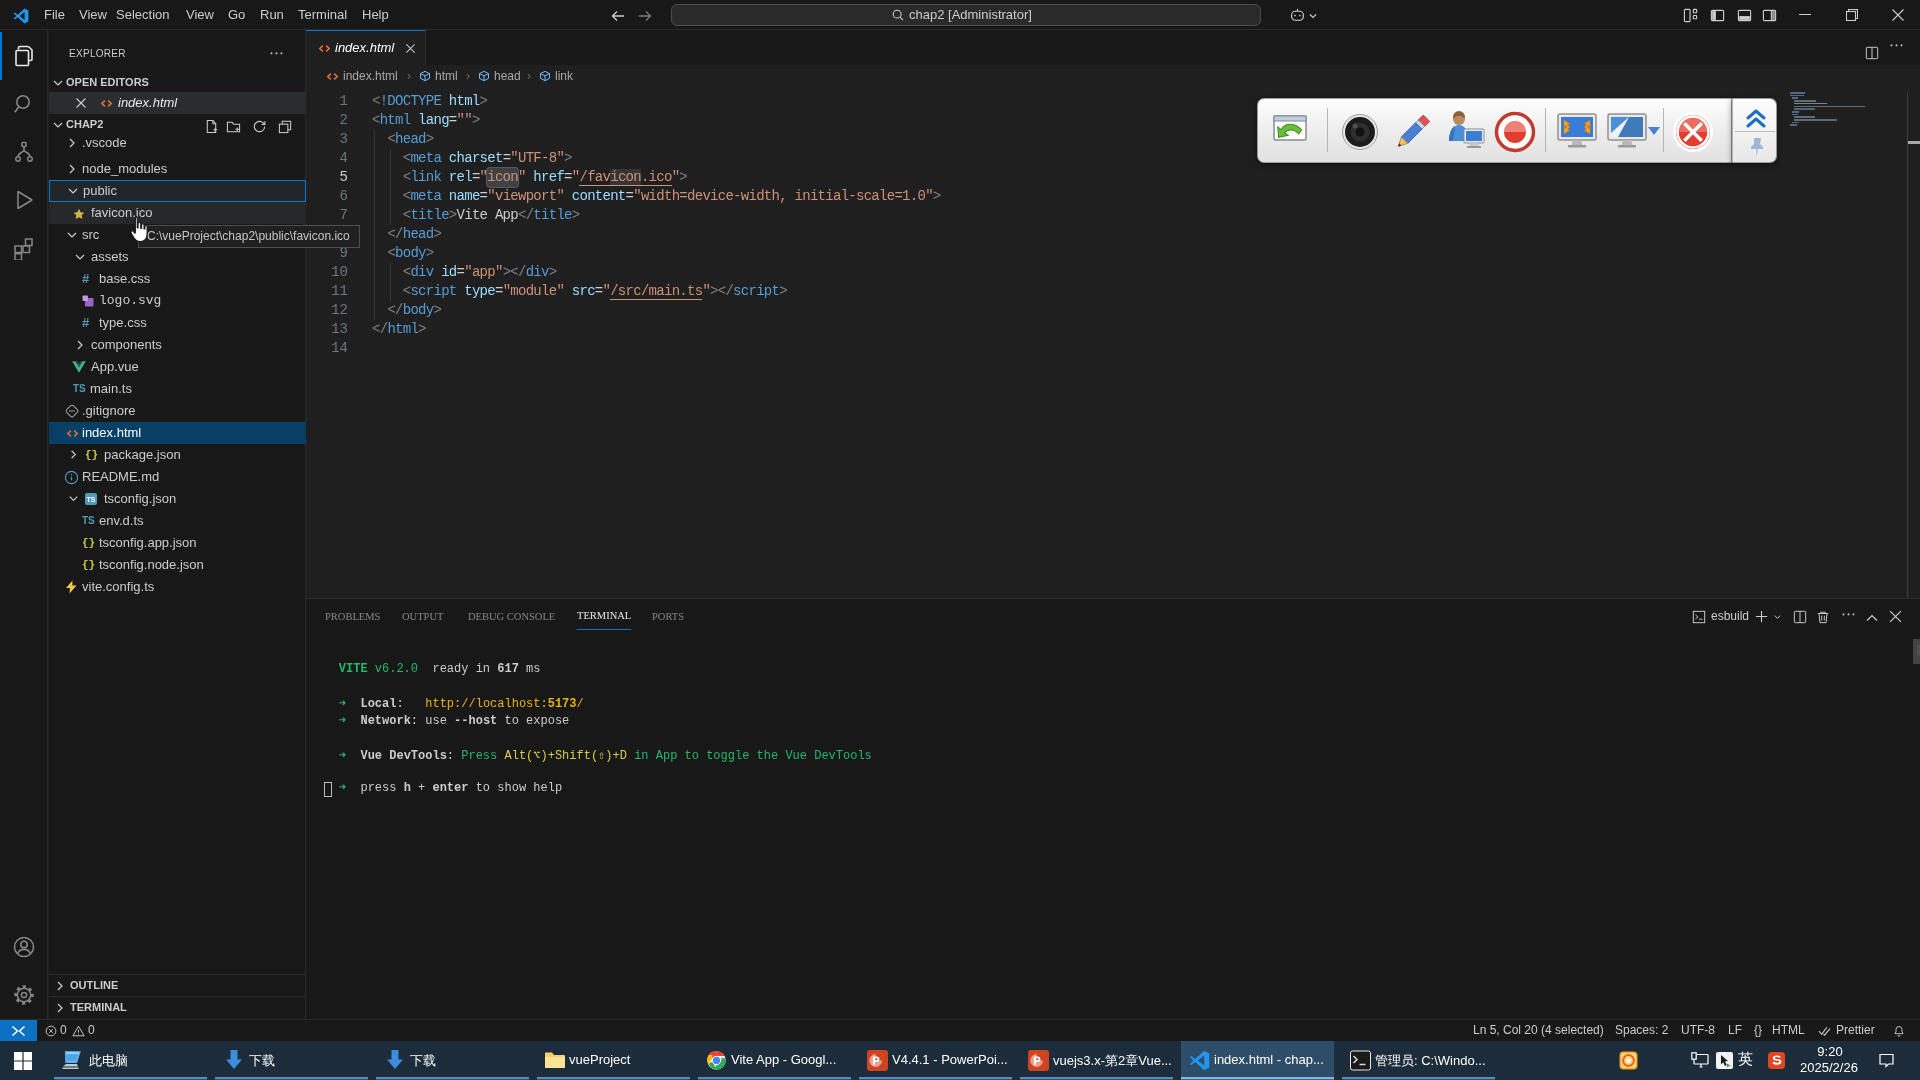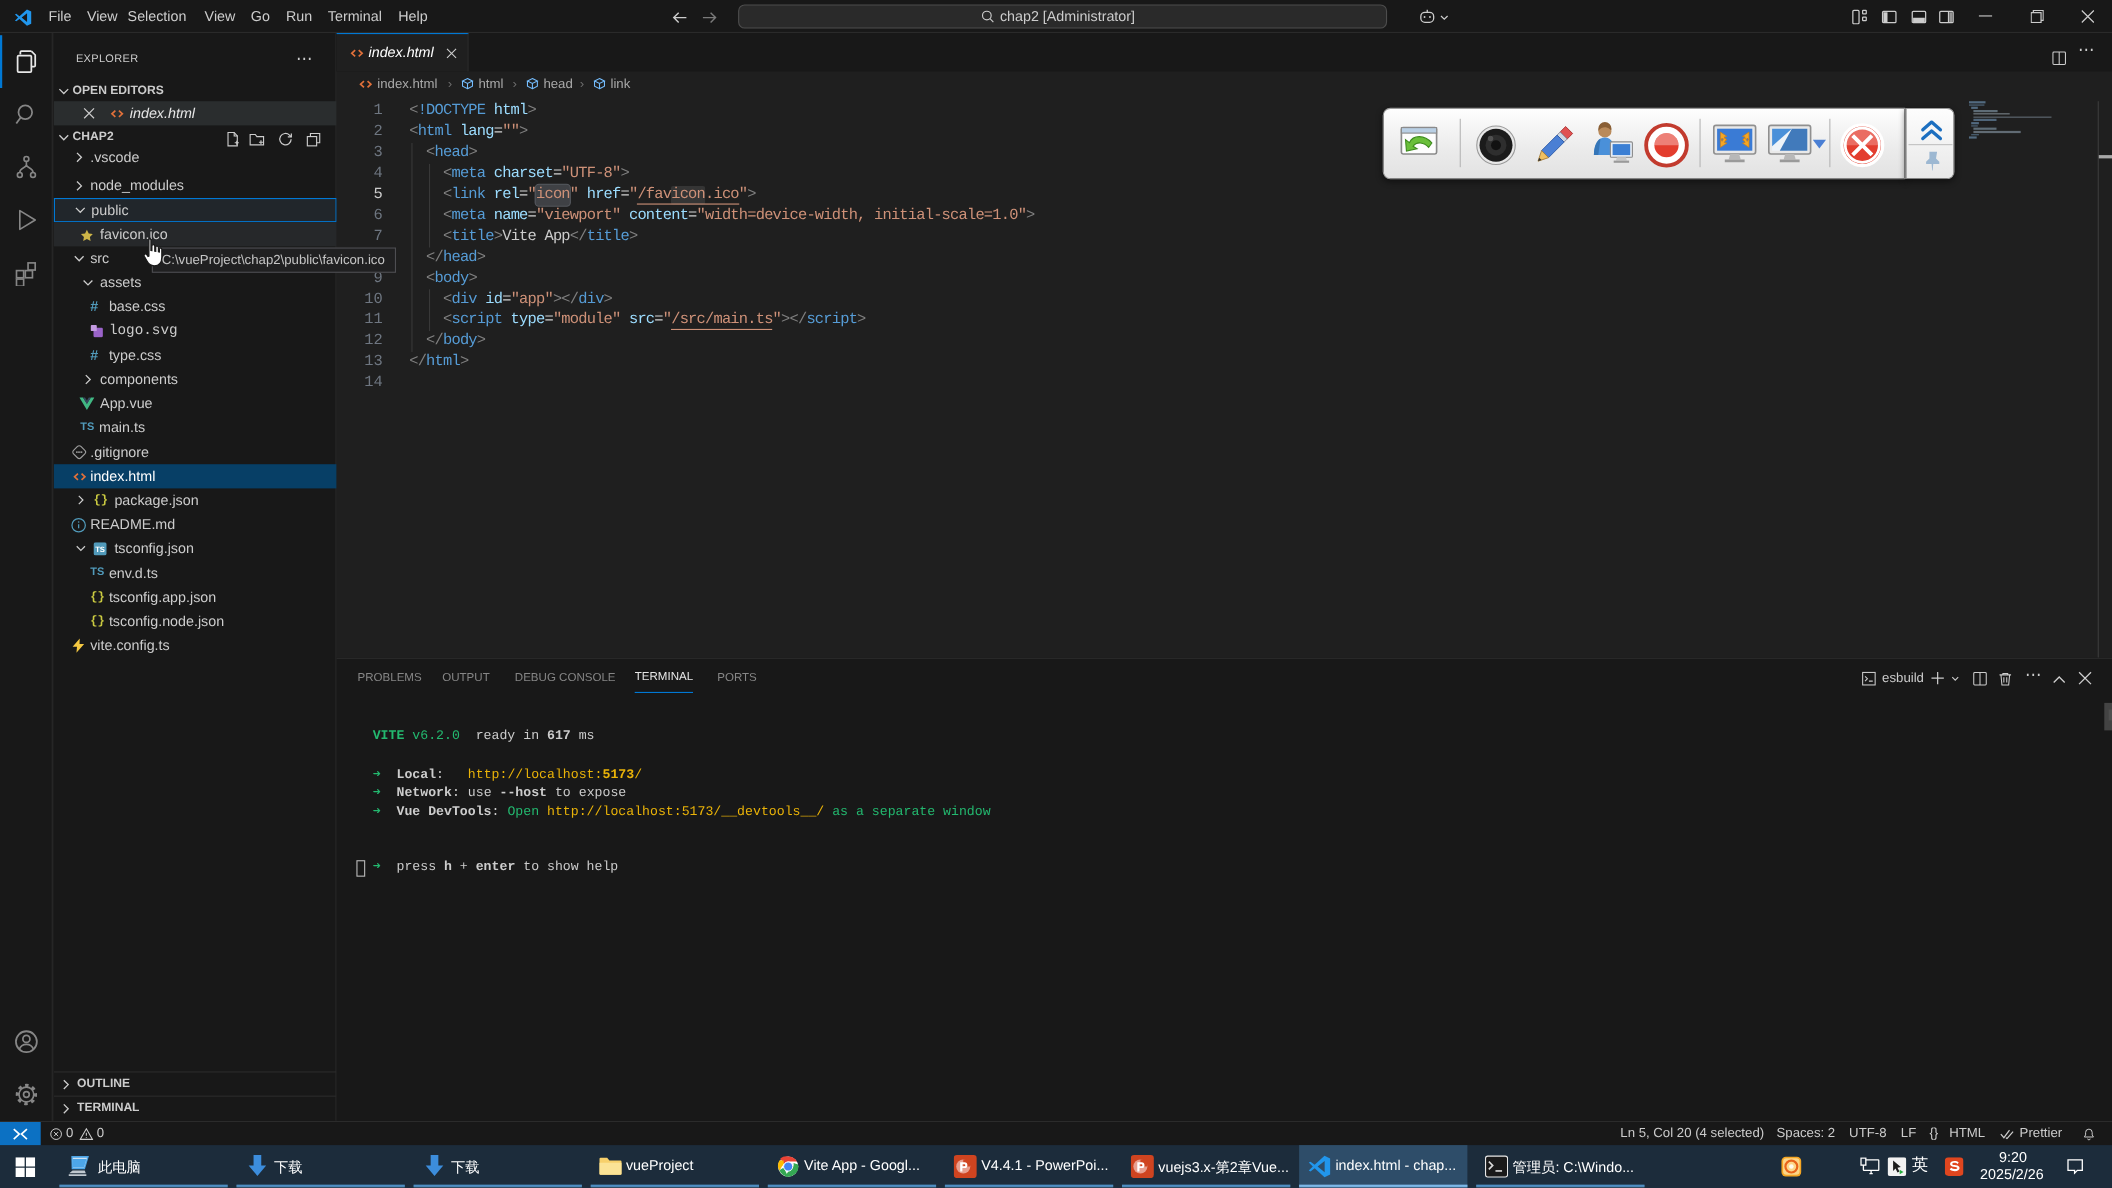--- a/index.html
+++ b/index.html
@@ -22,21 +22,21 @@
 
 #editor { position:absolute; left:306px; top:30px; width:1614px; height:568px; background:#1f1f1f; }
 #tabbar { position:absolute; left:0; top:0; width:1614px; height:35px; background:#181818; }
 #tab1 { position:absolute; left:0; top:0; width:120px; height:35px; background:#1f1f1f; border-top:1.5px solid #0078d4; border-right:1px solid #2b2b2b; }
 #breadcrumbs { position:absolute; left:0; top:35px; width:1614px; height:22px; color:#a9a9a9; font-size:12px; line-height:22px; }
 .ln { position:absolute; width:42px; text-align:right; color:#6e7681; font-size:14px; line-height:19px; font-family:"Liberation Mono",monospace; }
 .cl { position:absolute; left:66px; height:19px; line-height:19px; font-size:14px; letter-spacing:-0.72px; font-family:"Liberation Mono",monospace; white-space:pre; color:#cccccc; }
 .tp { color:#808080; } .tb { color:#569cd6; } .ta { color:#9cdcfe; } .ts { color:#ce9178; } .tw { color:#cccccc; }
 
 #panel { position:absolute; left:306px; top:598px; width:1614px; height:421px; background:#181818; border-top:1px solid #2b2b2b; }
-.ptab { position:absolute; top:0; height:35px; line-height:35px; font-size:10.5px; color:#868686; }
+.ptab { position:absolute; top:0; height:35px; line-height:35px; font-size:10.5px; color:#868686;font-family:Liberation Serif, serif; }
 .tl { position:absolute; left:18.4px; height:17px; line-height:17px; font-size:12px; font-family:"Liberation Mono",monospace; white-space:pre; color:#cccccc; }
 .g { color:#23b86f; } .bl { color:#eab308; } .yl { color:#d7cf43; } .bold { font-weight:bold; }
 
 #statusbar { position:absolute; left:0; top:1019px; width:1920px; height:22px; background:#181818; border-top:1px solid #2b2b2b; color:#cccccc; font-size:12px; }
 
 #taskbar { position:absolute; left:0; top:1041px; width:1920px; height:39px; background:#1c2c3b; color:#ffffff; font-size:13px; }
 .tbtn { position:absolute; top:0; height:44px; }
 .tbtn .band { position:absolute; left:0; bottom:0; width:100%; height:8px; background:#334c62; border-top:2px solid #4e8ec3; }
 </style>
 </head>
@@ -439,21 +439,21 @@
   <svg class="abs" style="left:1559px;top:13px" width="14" height="12" viewBox="0 0 14 12" fill="none" stroke="#cccccc" stroke-width="1.2">
       <path d="m2 8.5 5-5 5 5"></path>
     </svg>
   <svg class="abs" style="left:1583px;top:11px" width="13" height="13" viewBox="0 0 12 12" fill="none" stroke="#cccccc" stroke-width="1.1">
       <path d="m1 1 10 10M11 1 1 11"></path>
     </svg>
 
   <div class="tl" style="top:62px">  <span class="g bold">VITE</span><span class="g"> v6.2.0</span>  ready in <span class="bold">617</span> ms</div>
   <div class="tl" style="top:96.6px">  <span class="g">➜</span>  <span class="bold">Local</span>:   <span class="bl">http://localhost:<span class="bold">5173</span>/</span></div>
   <div class="tl" style="top:113.9px">  <span class="g">➜</span>  <span class="bold">Network</span>: use <span class="bold">--host</span> to expose</div>
-  <div class="tl" style="top:131.2px">  <span class="g">➜</span>  <span class="bold">Vue DevTools</span>: <span class="g">Open</span> <span class="bl">http://localhost:5173/__devtools__/</span> <span class="g">as a separate window</span></div>
+  <div class="tl" style="top:148.5px">  <span class="g">➜</span>  <span class="bold">Vue DevTools</span>: <span class="g">Press</span> <span class="yl">Alt(⌥)+Shift(⇧)+D</span> <span class="g">in App to toggle the Vue DevTools</span></div>
   <div class="tl" style="top:181px">  <span class="g">➜</span>  press <span class="bold">h</span> + <span class="bold">enter</span> to show help</div>
   <div class="abs" style="left:18.4px;top:183px;width:7.2px;height:15px;border:1px solid #bbbbbb;"></div>
   <div class="abs" style="left:1607px;top:40px;width:7px;height:25px;background:#434343;"></div>
   <div class="abs" style="left:1611px;top:46px;width:3px;height:10px;background:#4f4f4f;"></div>
 </div>
 <div id="statusbar">
   <div class="abs" style="left:0;top:0;width:37px;height:22px;background:#0c71c3;"></div>
   <svg class="abs" style="left:10px;top:4px" width="17" height="14" viewBox="0 0 17 14" fill="none" stroke="#ffffff" stroke-width="1.5">
       <path d="m2.5 2.5 5 4.5-5 4.5M14.5 2.5l-5 4.5 5 4.5"></path>
     </svg>

